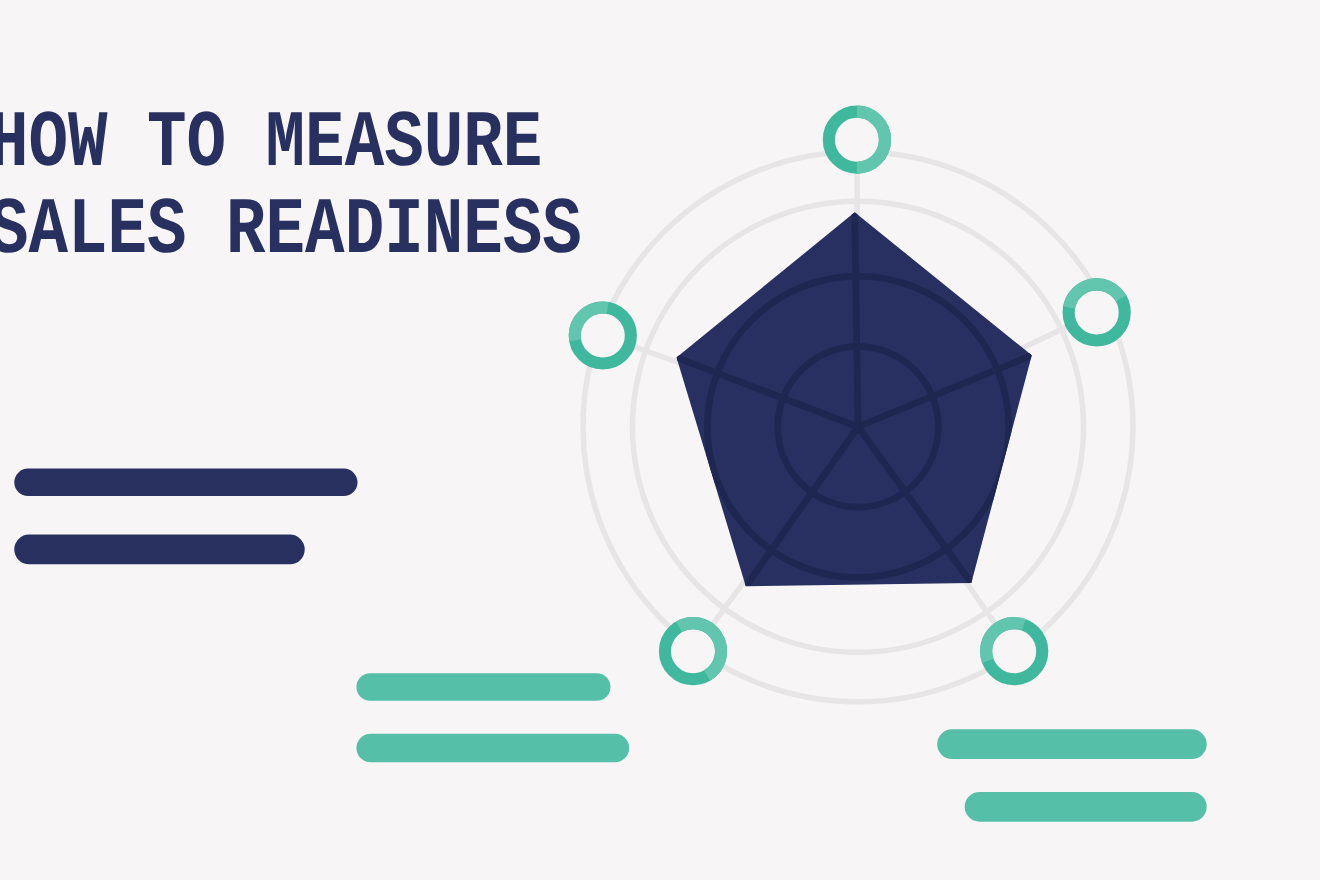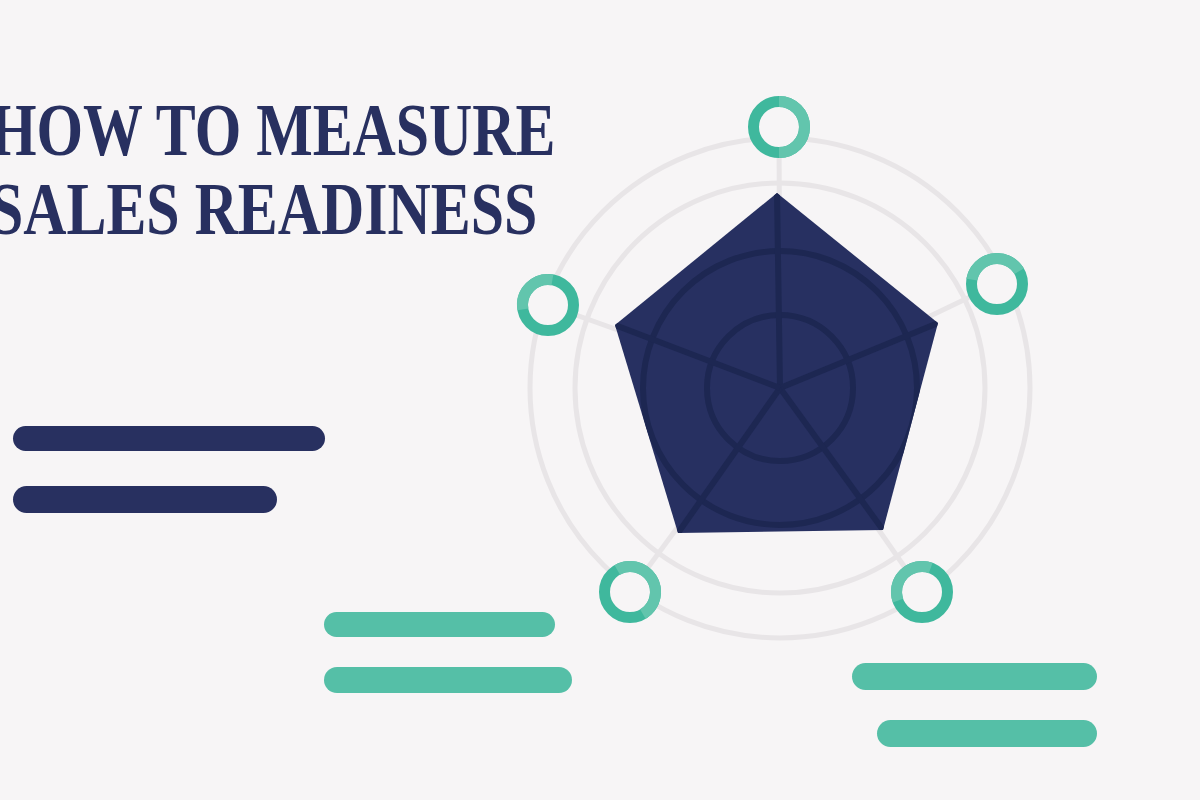--- a/index.html
+++ b/index.html
@@ -1,20 +1,20 @@
 <!DOCTYPE html>
 <html><head>
 <meta charset="utf-8">
 <style>
   html,body{margin:0;padding:0;}
   .canvas{
     position:relative;
     width:1200px;height:800px;
     overflow:hidden;
-    font-family:Liberation Serif, serif;
+    font-family:Liberation Mono, monospace;
   }
   .radar-svg{position:absolute;left:0;top:0;width:1200px;height:800px;}
   .title{
     position:absolute;
     left:-10px;top:91px;
     font-weight:bold;
     font-size:73px;
     line-height:79px;
     letter-spacing:0;
     white-space:nowrap;

